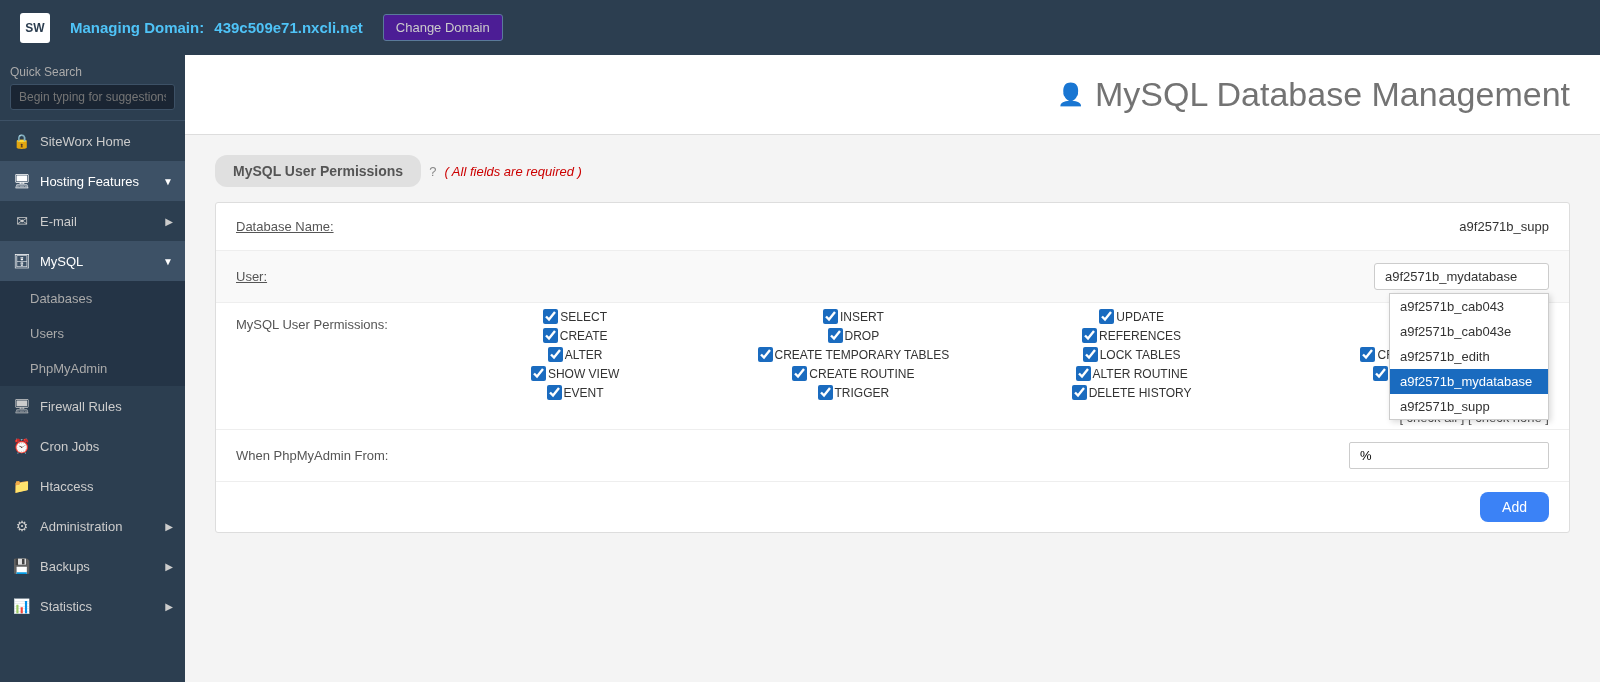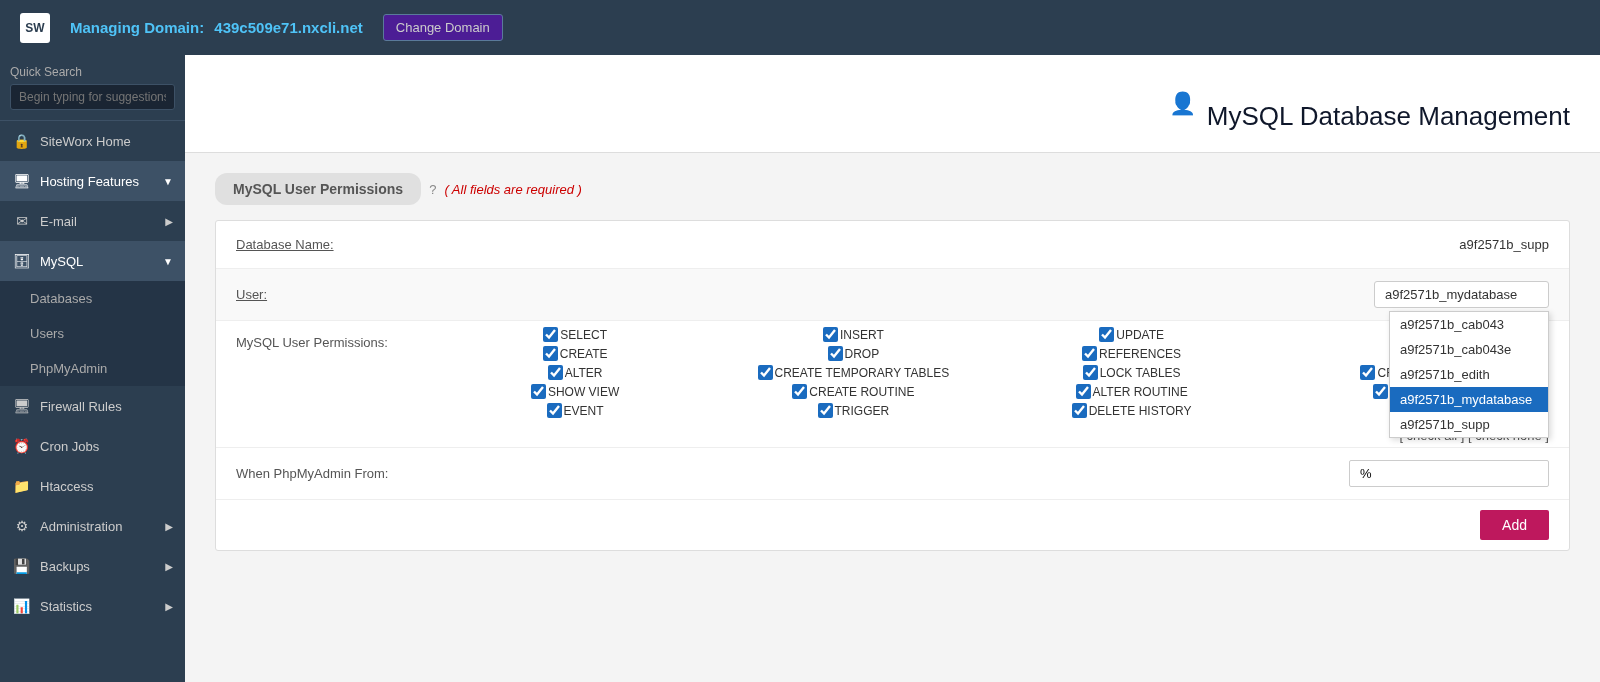--- a/index.html
+++ b/index.html
@@ -135,24 +135,23 @@
     .page-title-area {
       display: flex;
       align-items: center;
       gap: 10px;
     }
     .page-title-icon {
       font-size: 22px;
       color: #aaa;
     }
     .page-title {
-      font-size: 26px;
-      color: #0f172a;
+      font-size: 34px;
+      color: #737373;
       font-weight: 300;
-      margin-top: 26px;
     }
 
     .main-content {
       padding: 20px 30px;
       flex: 1;
     }
 
     
     .section-header {
       display: flex;
@@ -334,26 +333,26 @@
     }
 
     
     .add-row {
       display: flex;
       justify-content: flex-end;
       padding: 10px 20px;
       border-top: 1px solid #eee;
     }
     .add-btn {
-      background: #be185d;
+      background: #3b82f6;
       color: #fff;
       border: none;
       padding: 7px 22px;
       font-size: 14px;
-      border-radius: 2px;
+      border-radius: 8px;
       cursor: pointer;
     }
   </style>
 </head>
 <body>
 
 <div class="topbar">
   <div class="topbar-logo">SW</div>
   <span class="topbar-title">
     <span>Managing Domain:</span>

